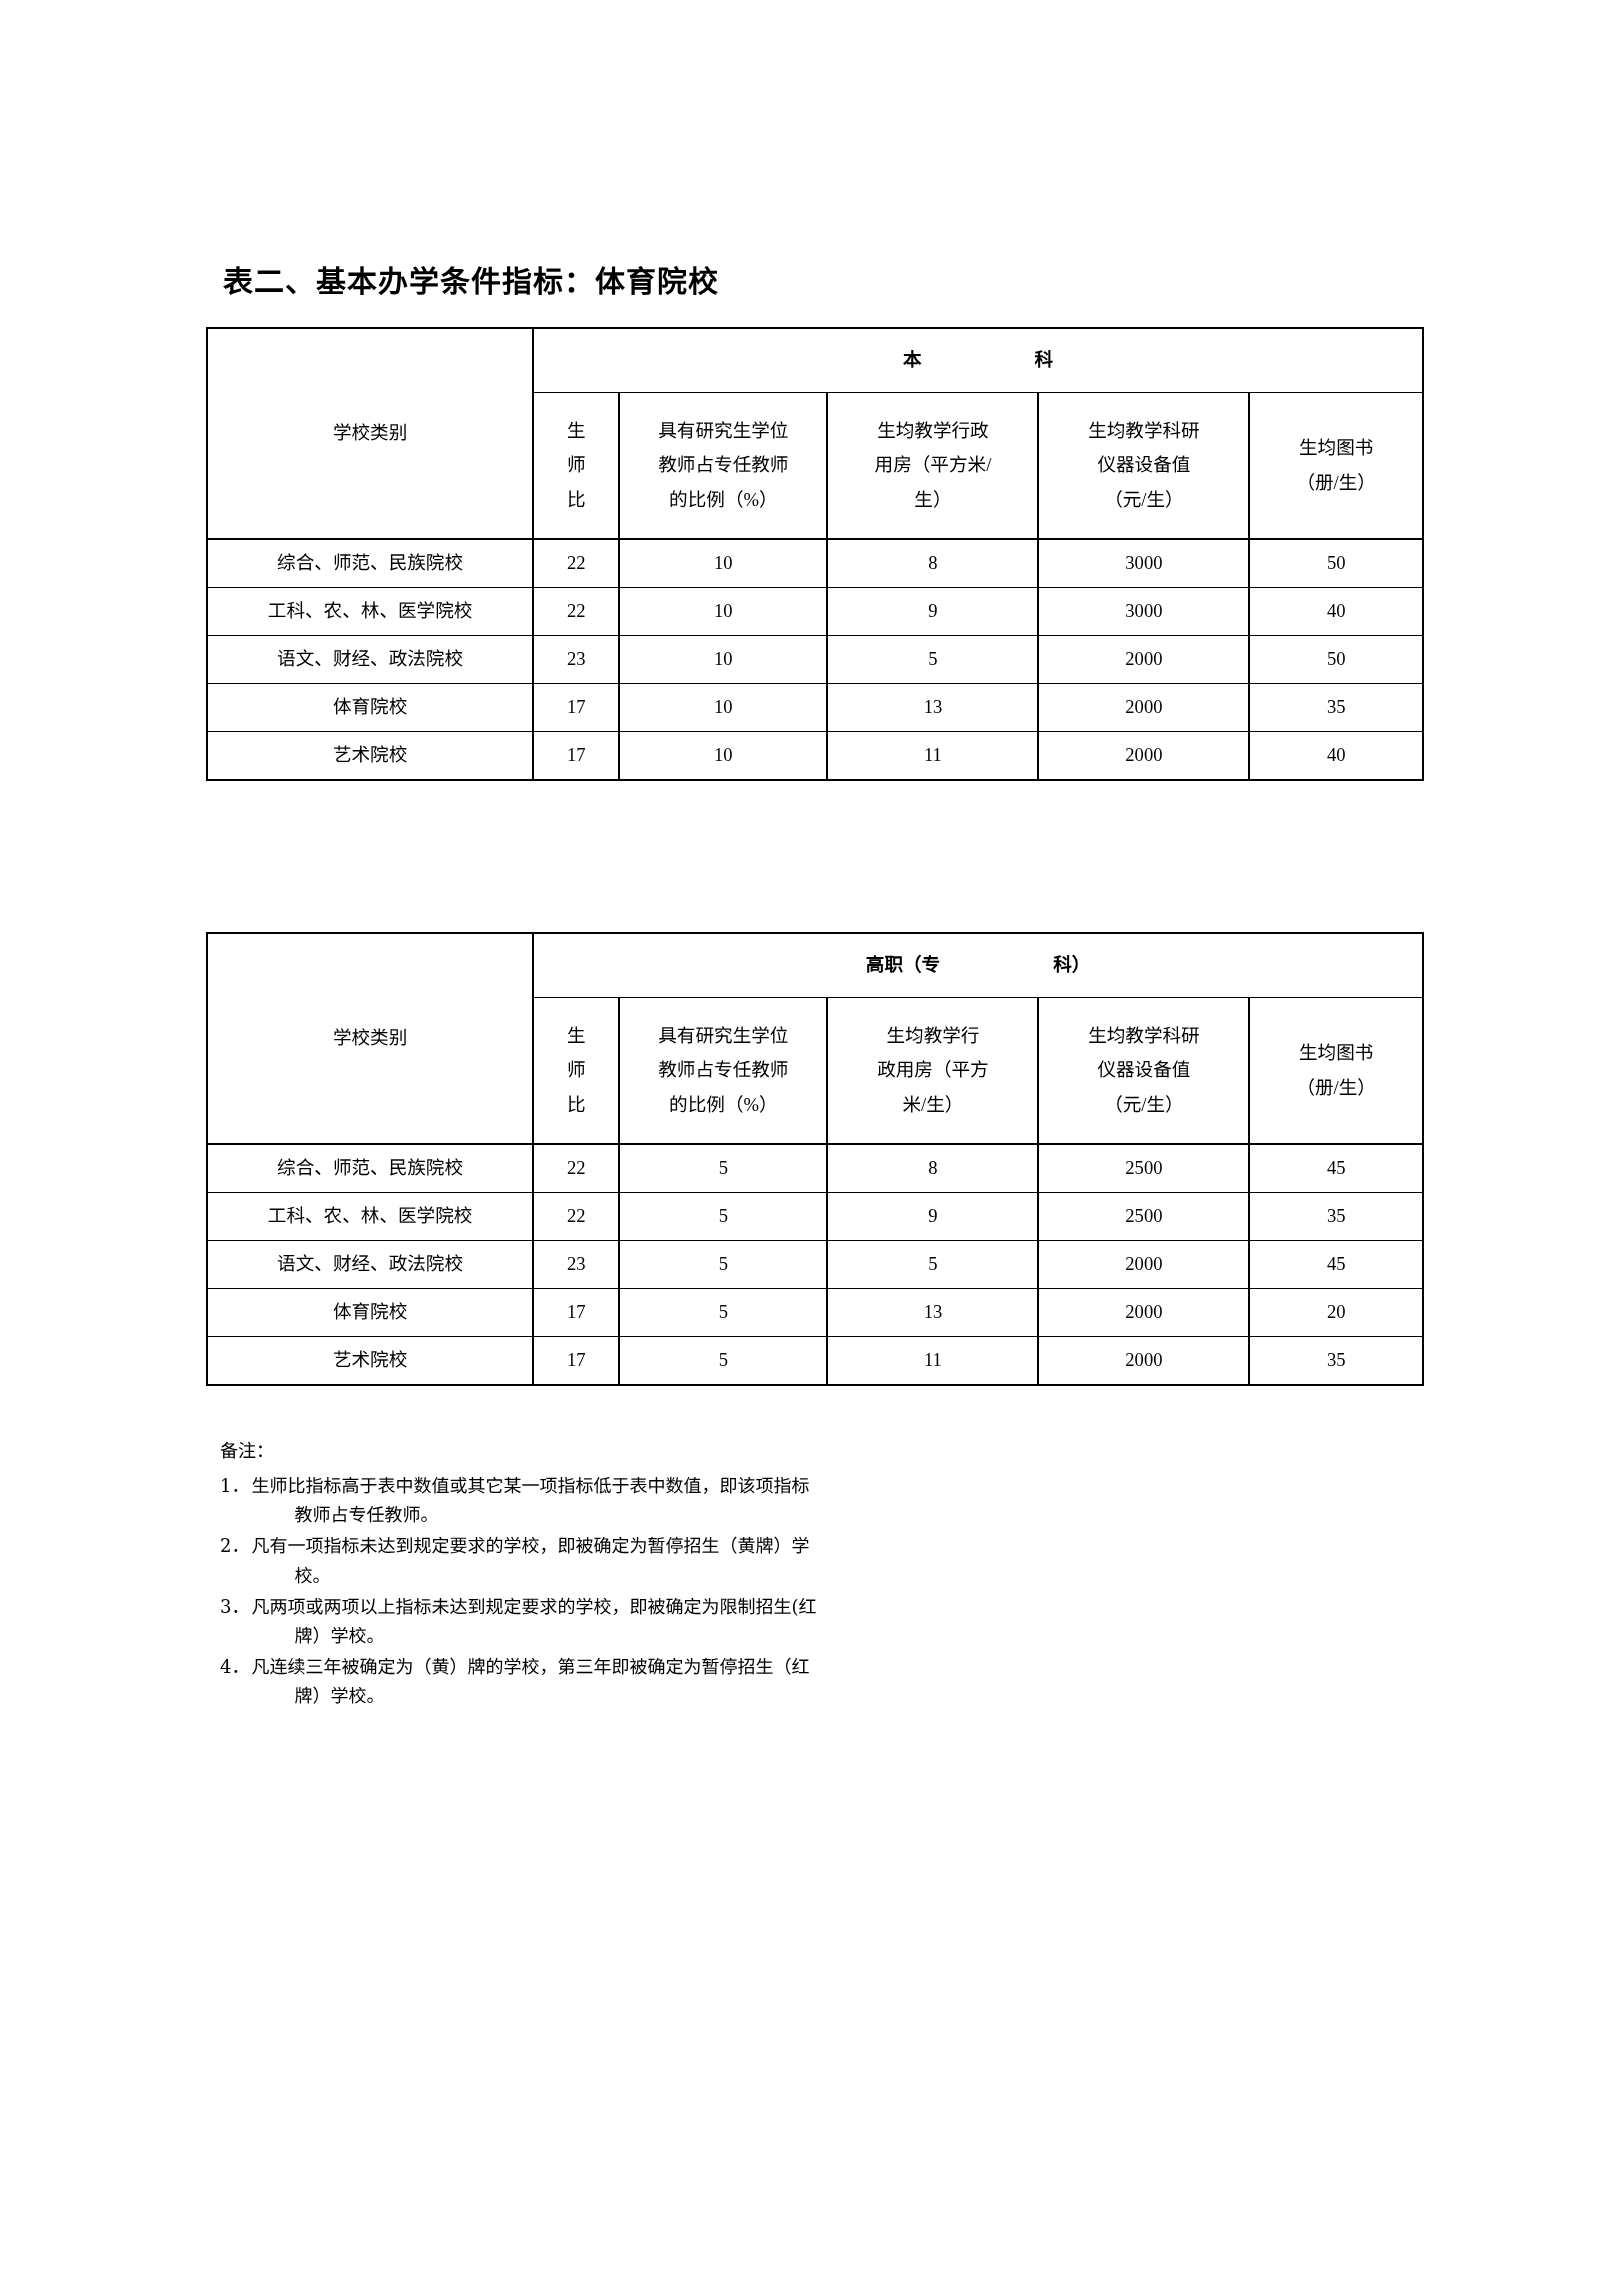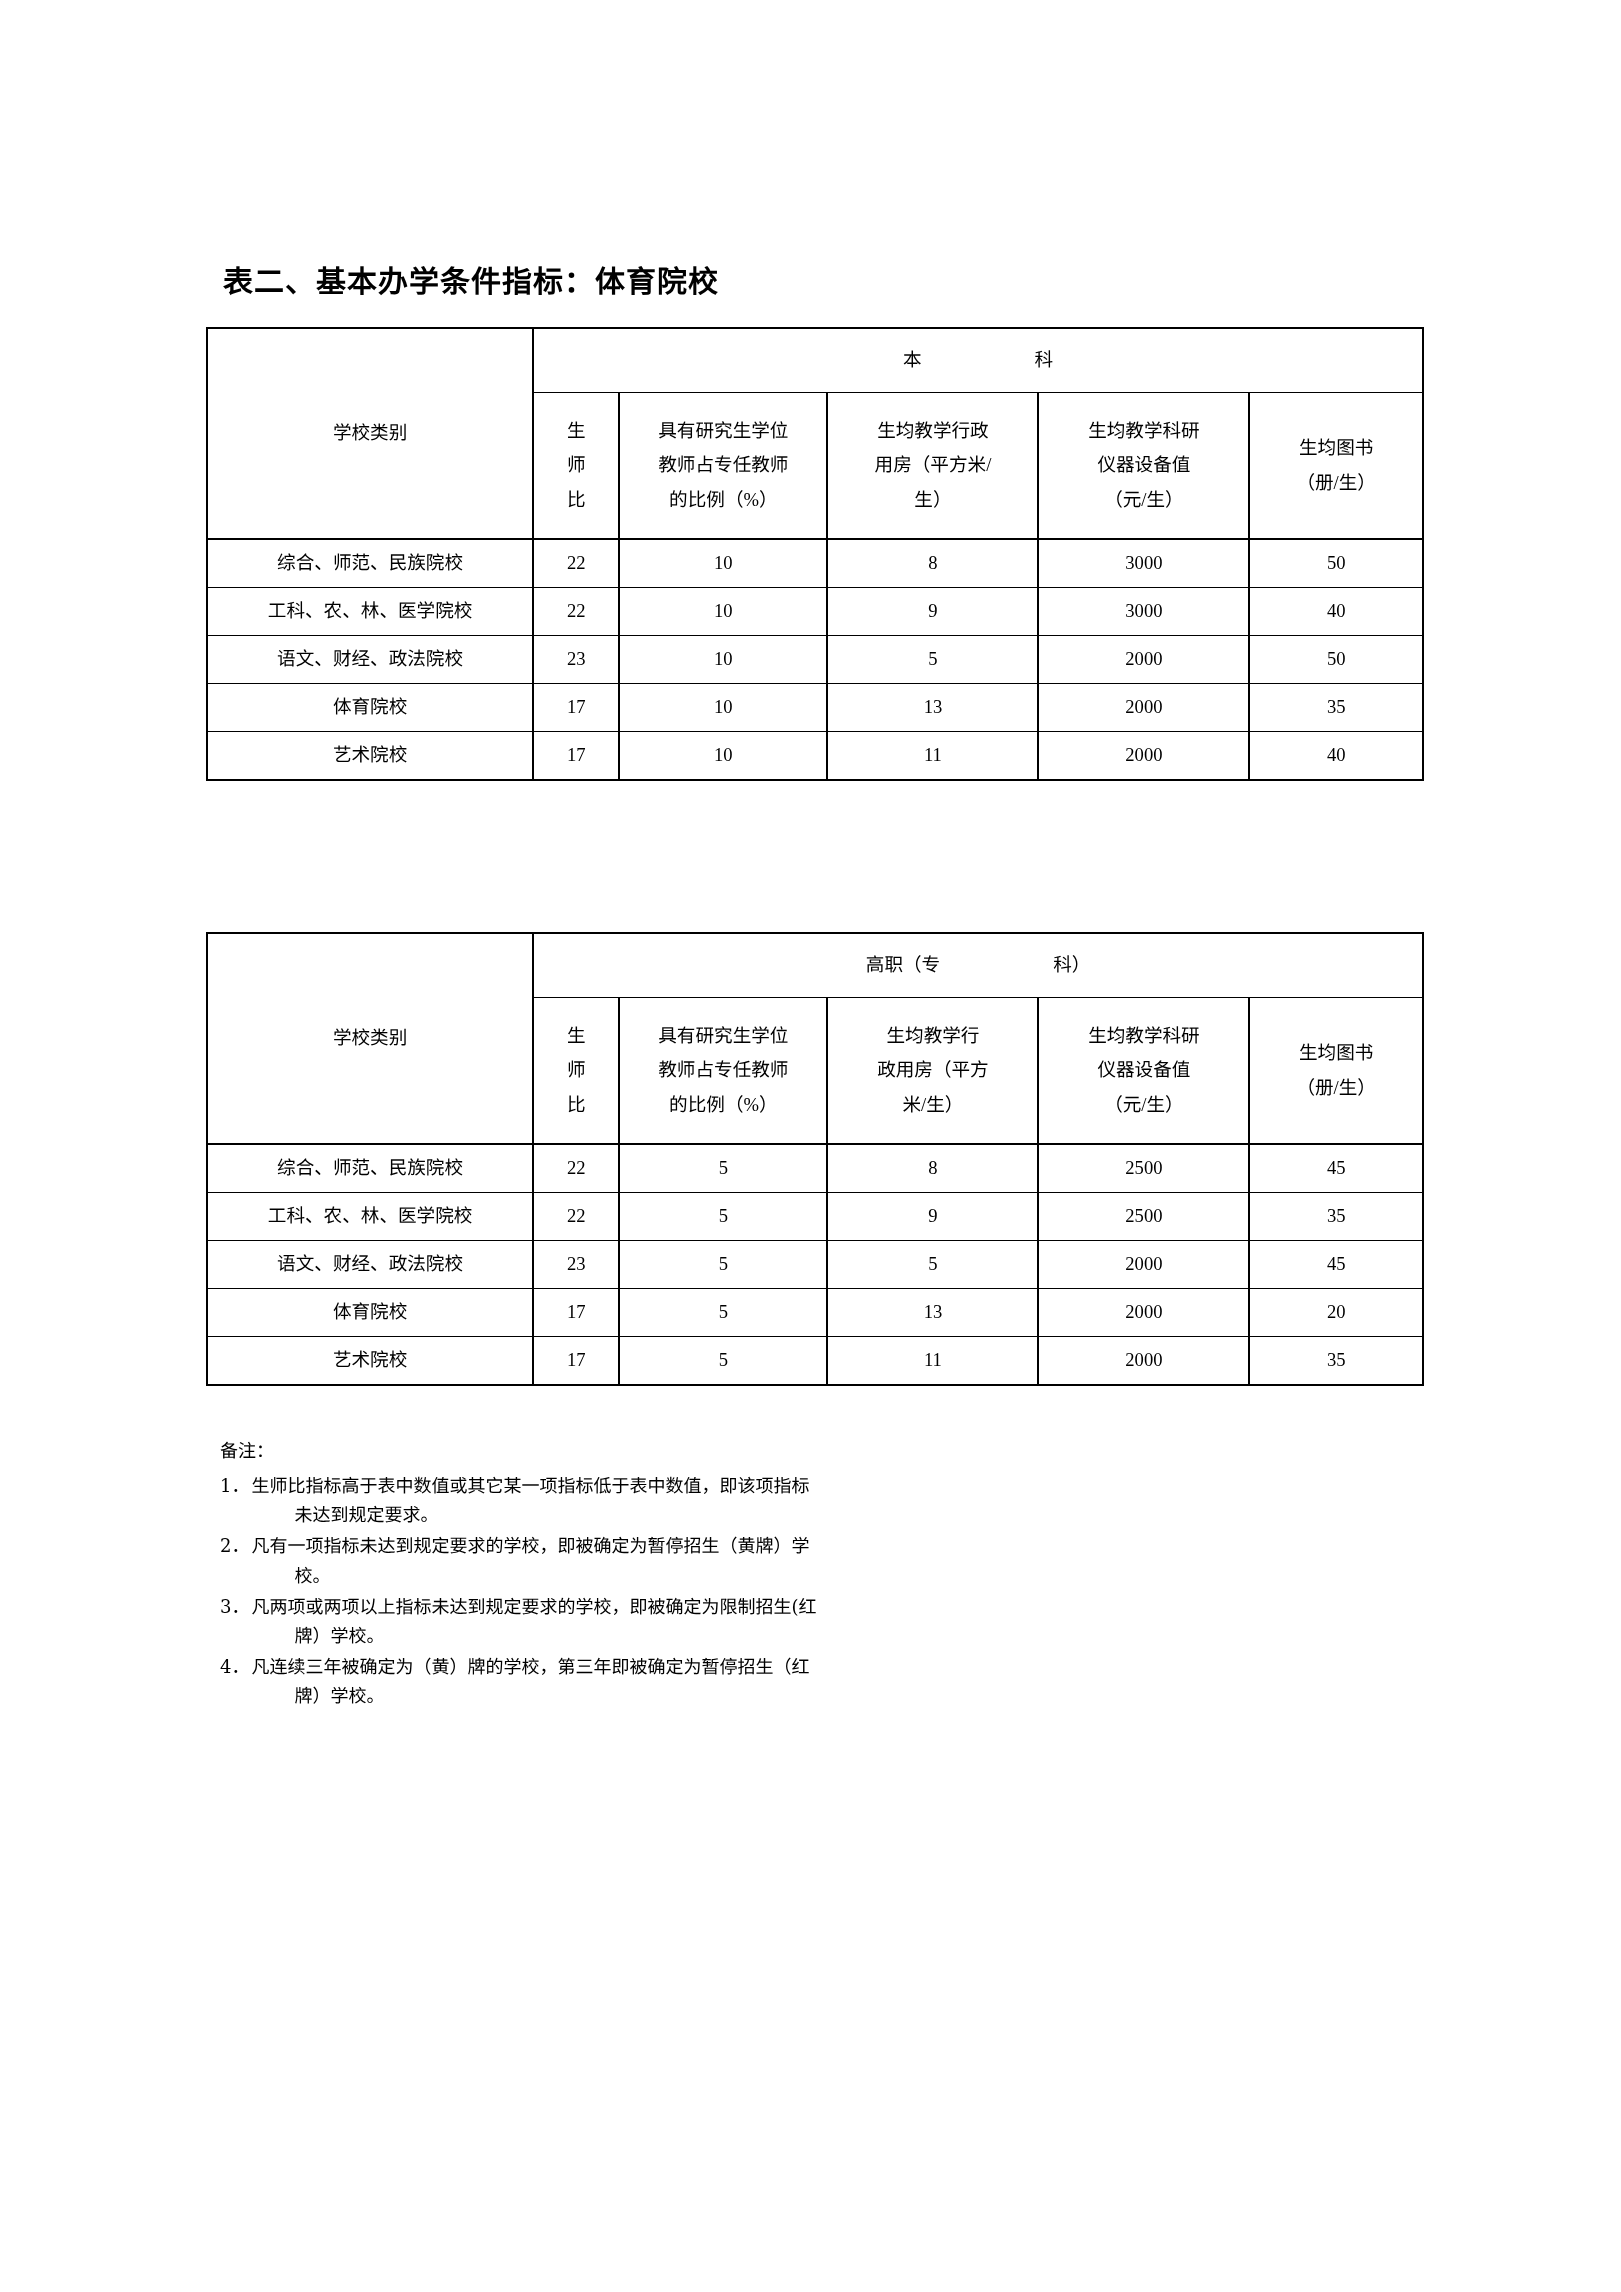--- a/index.html
+++ b/index.html
@@ -75,20 +75,21 @@
   .vert-head span { display: block; }
   .multiline-head {
     font-size: 18.6px;
     line-height: 2.05;
     padding: 5.9px 3.9px;
   }
   .multiline-head span { display: block; }
   .span-head {
     font-size: 18.6px;
     letter-spacing: 0;
+    font-weight: bold;
   }
   .span-head .gap { display: inline-block; width: 113px; }
   .span-head-2 .gap { display: inline-block; width: 113px; }
 
   .rowlabel {
     text-align: left;
     padding-left: 13.7px;
     font-size: 18.6px;
     white-space: nowrap;
   }
@@ -316,21 +317,21 @@
     </tbody>
   </table>
 
   <div class="notes">
     <p class="notes-heading">备注：</p>
 
     <div class="note-item">
       <span class="note-num">1．</span>
       <span class="note-text">
         <span class="note-body" style="display:block;">生师比指标高于表中数值或其它某一项指标低于表中数值，即该项指标</span>
-        <span class="note-body note-wrap-indent" style="display:block;">未达到规定要求。</span>
+        <span class="note-body note-wrap-indent" style="display:block;">教师占专任教师。</span>
       </span>
     </div>
 
     <div class="note-item">
       <span class="note-num">2．</span>
       <span class="note-text">
         <span class="note-body" style="display:block;">凡有一项指标未达到规定要求的学校，即被确定为暂停招生（黄牌）学</span>
         <span class="note-body note-wrap-indent" style="display:block;">校。</span>
       </span>
     </div>

